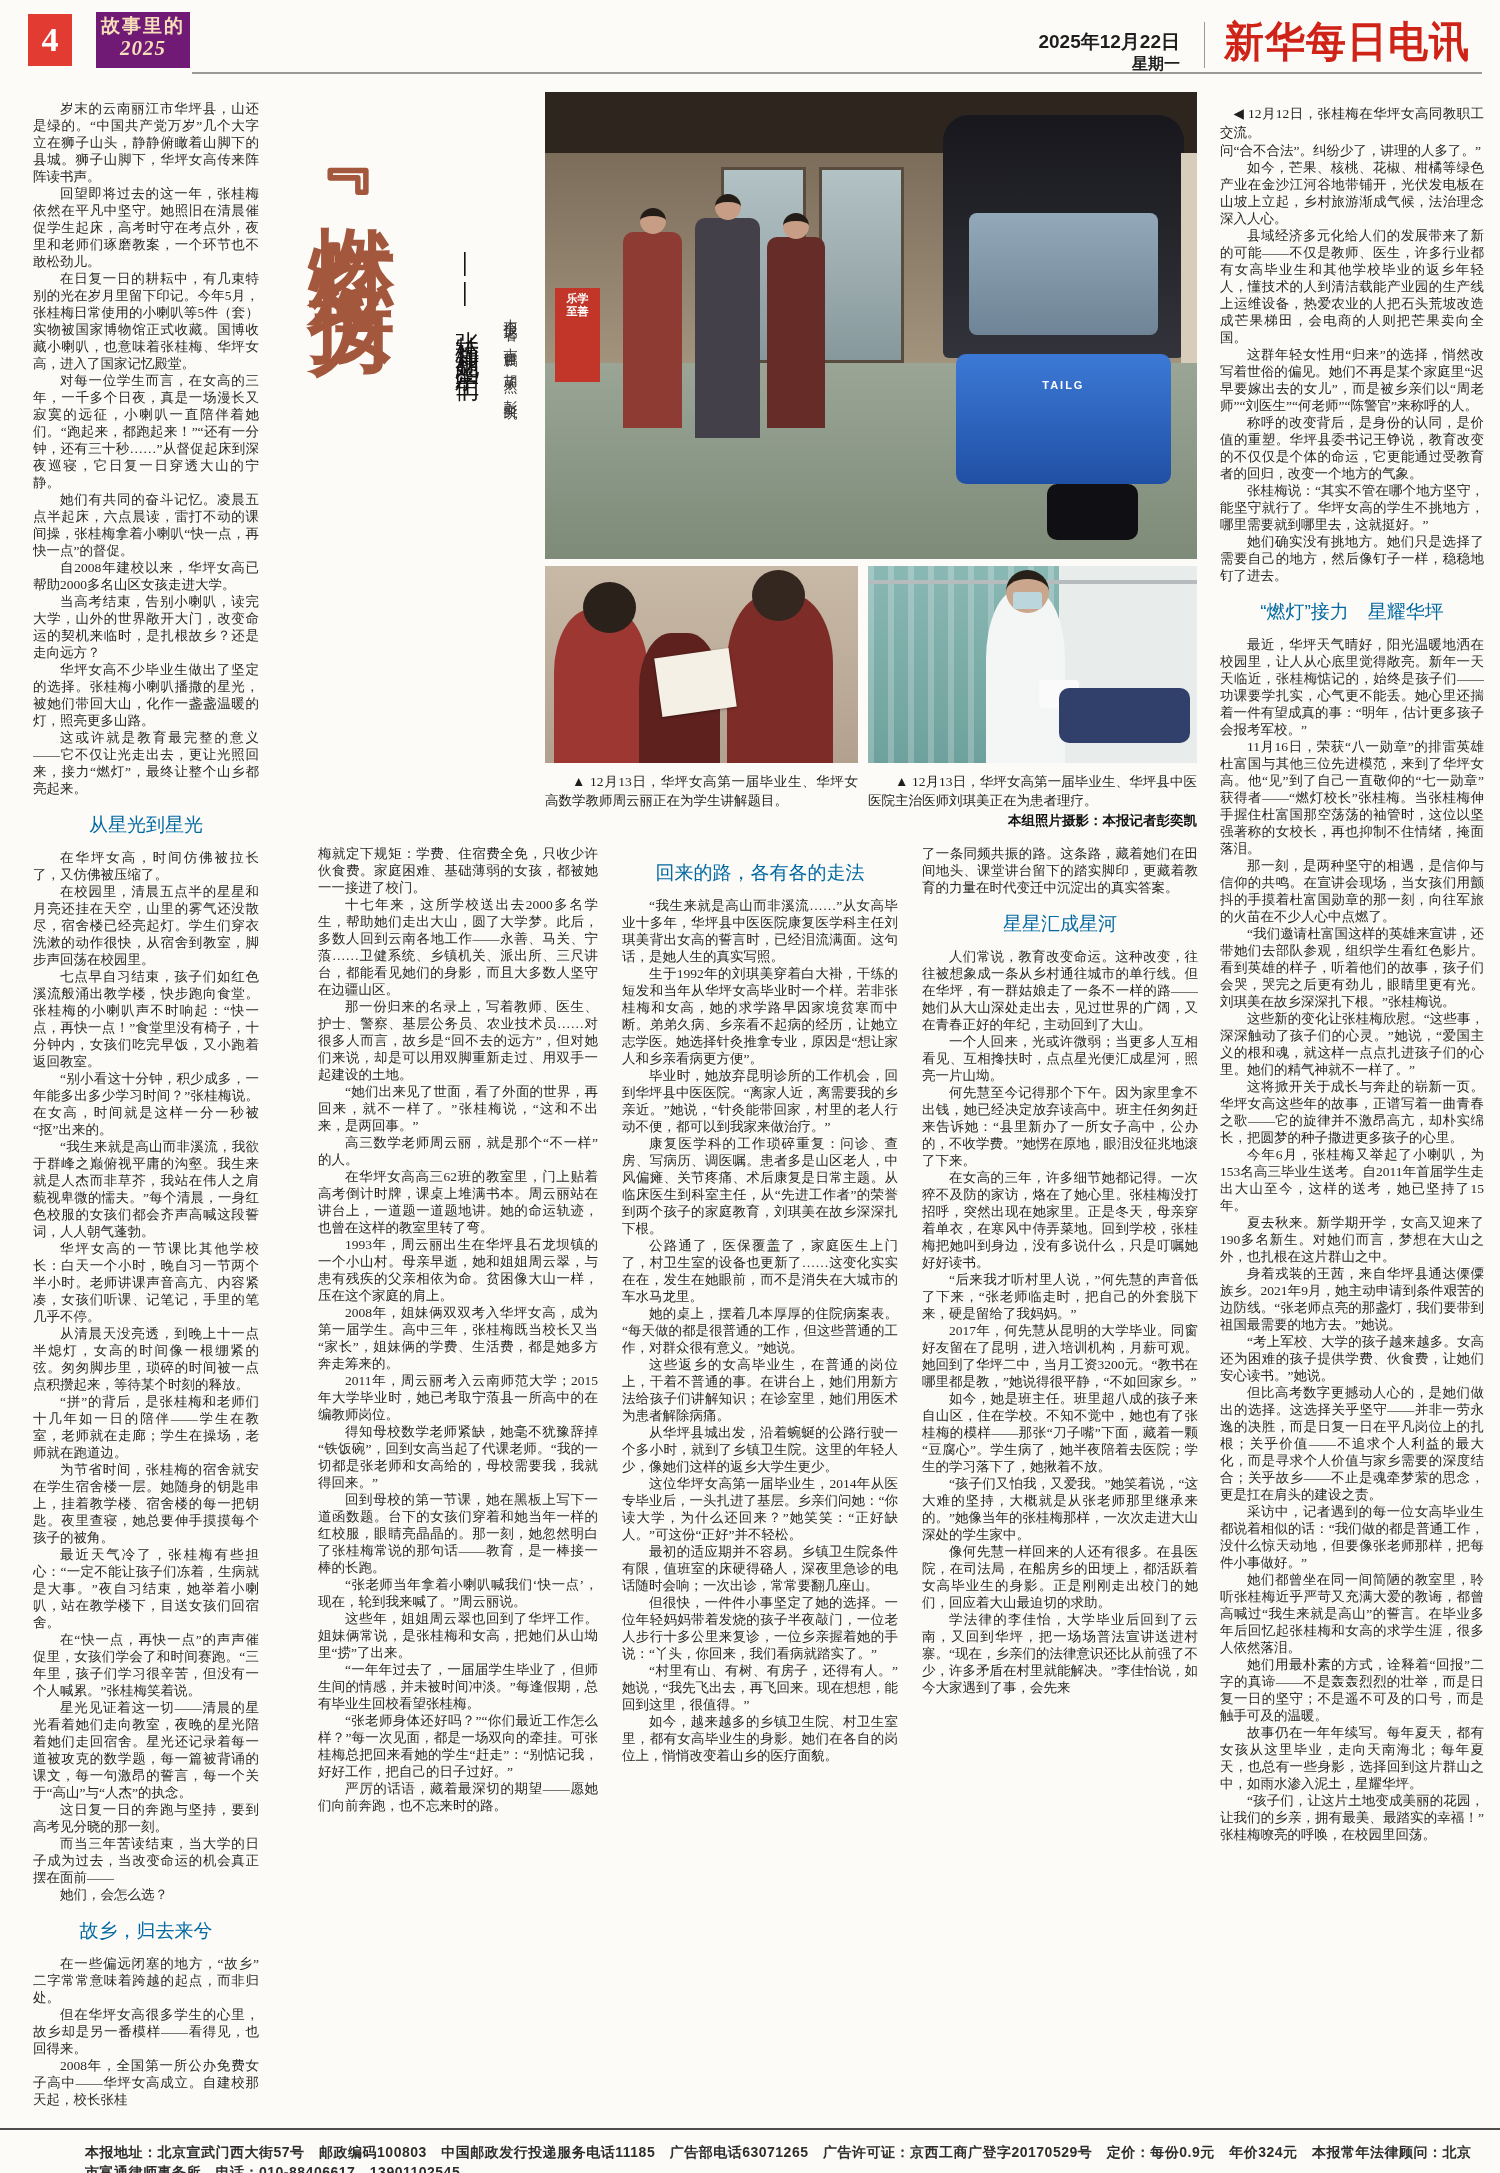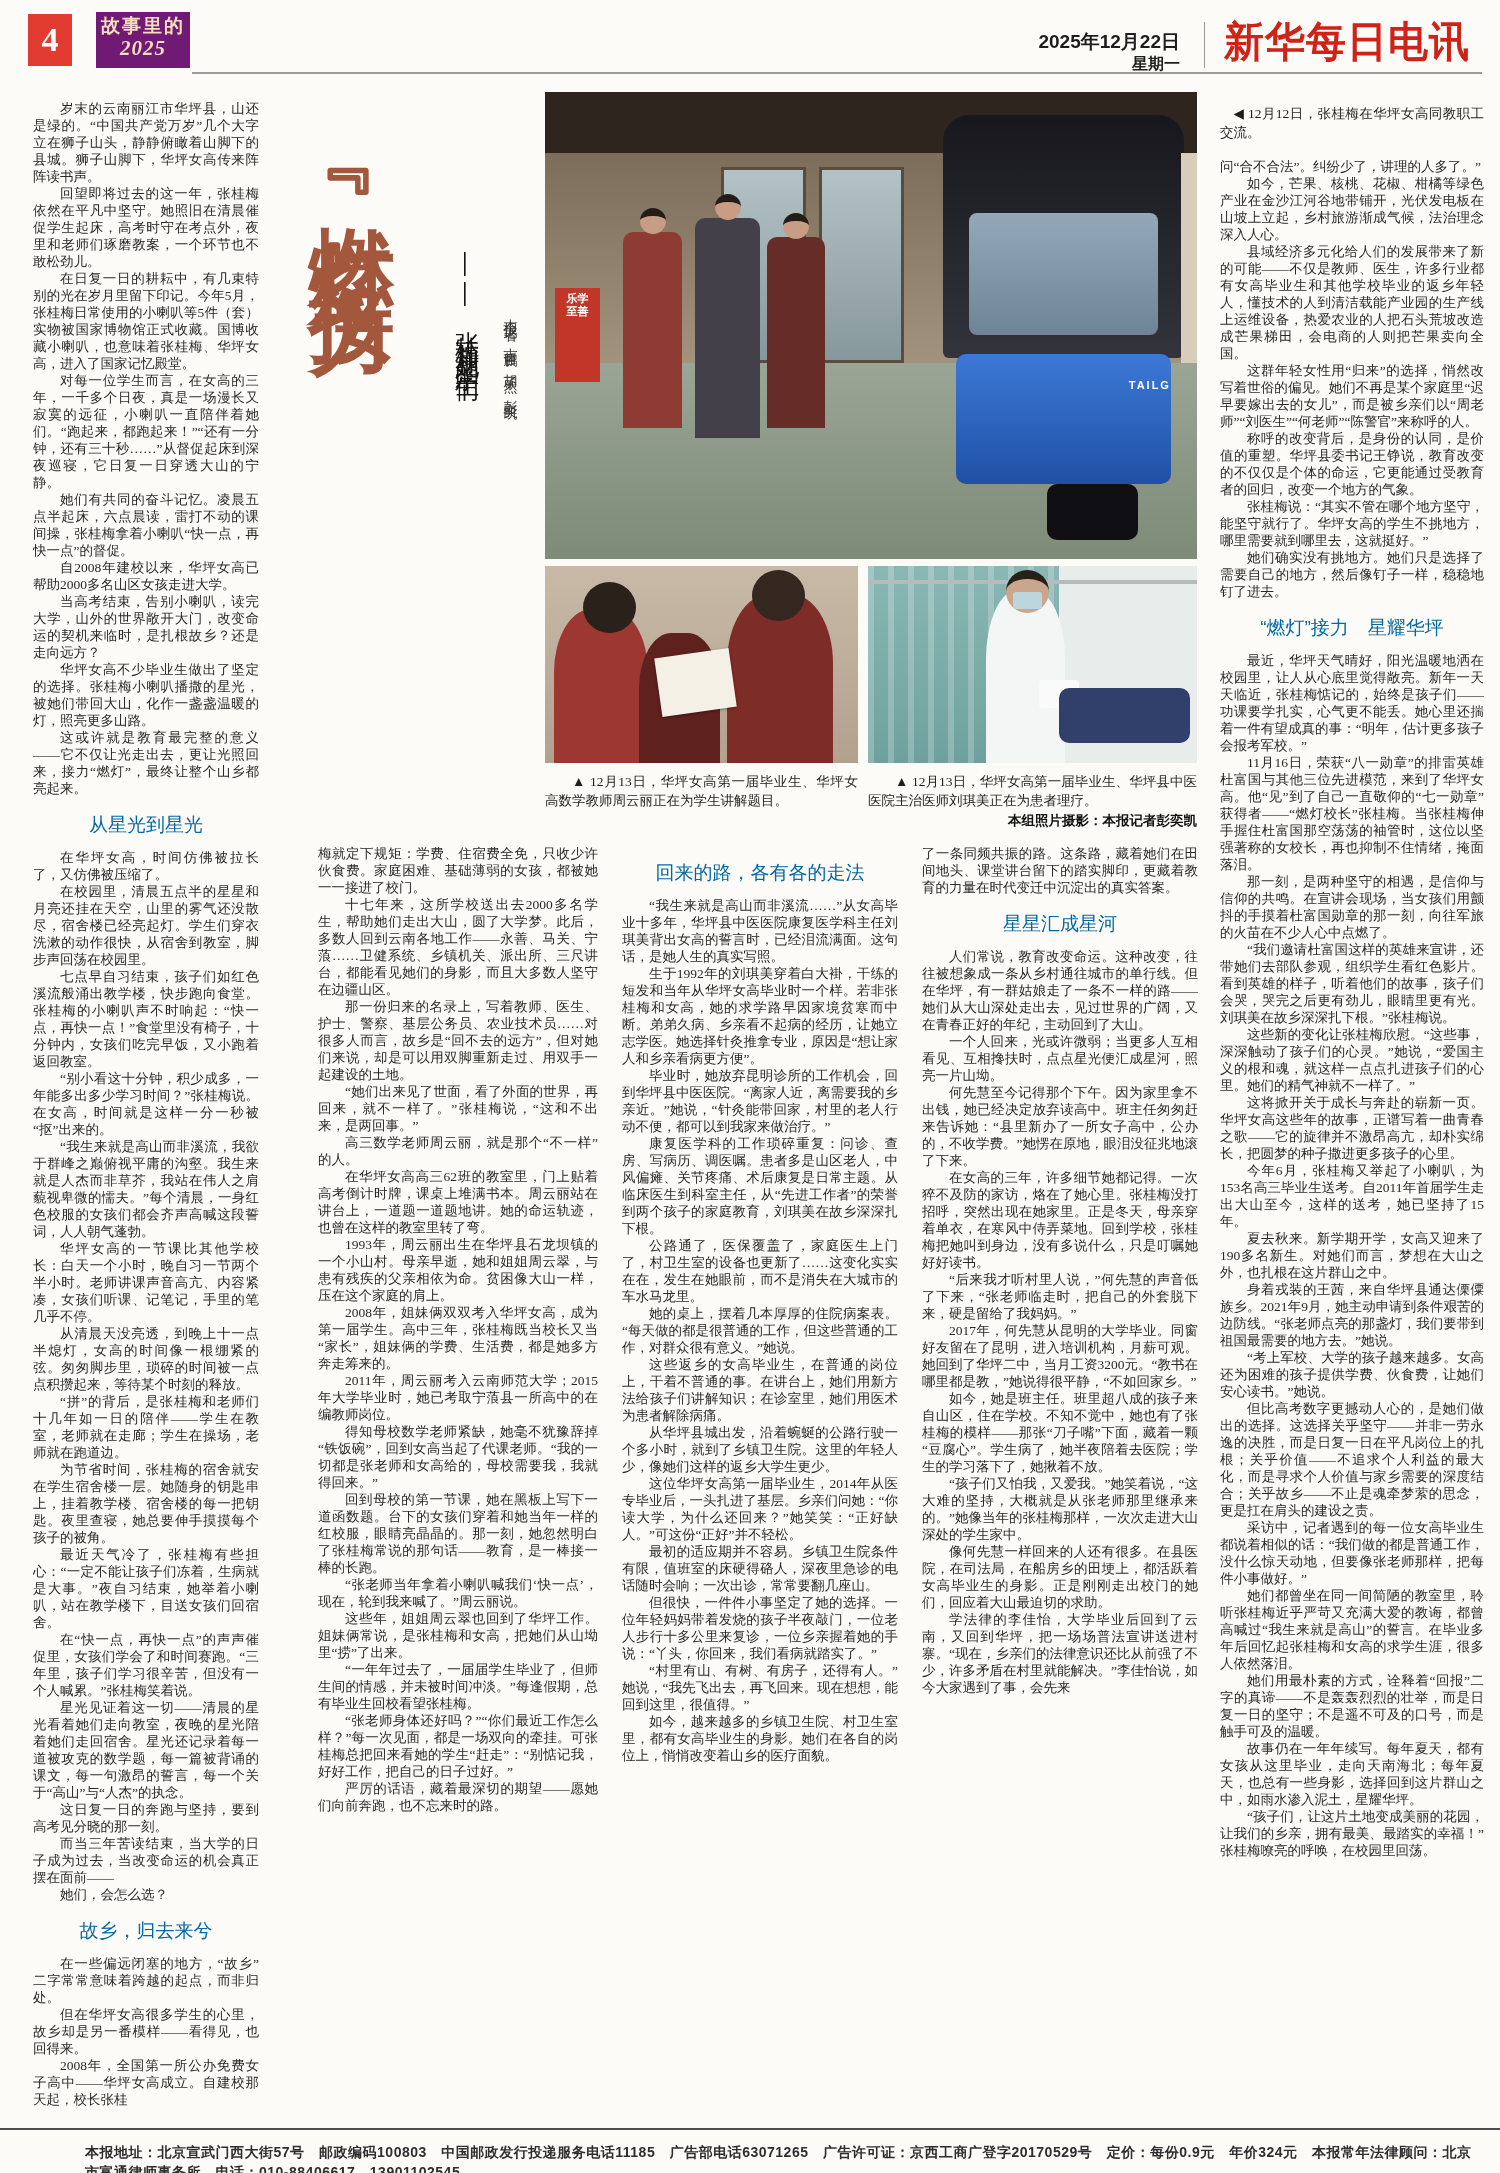--- a/index.html
+++ b/index.html
@@ -52,21 +52,21 @@
            font:700 11px/13px "Liberation Sans",sans-serif;text-align:center;padding-top:4px;box-sizing:border-box;}
   .pt-sign span{display:block;position:static;}
   .pt-person{border-radius:10px 10px 0 0;}
   .pt-person .head{left:50%;top:-24px;width:26px;height:26px;margin-left:-13px;border-radius:50%;background:#c79d85;border-top:8px solid #241c16;box-sizing:border-box;}
   .pt-p1{left:12%;top:30%;width:9%;height:42%;background:#8d3b33;}
   .pt-p2{left:23%;top:27%;width:10%;height:47%;background:#43404a;}
   .pt-p3{left:34%;top:31%;width:9%;height:41%;background:#662c28;}
   .pt-canopy{right:2%;top:5%;width:37%;height:52%;background:linear-gradient(180deg,#17171d,#33333b);border-radius:26px 26px 6px 6px;}
   .pt-shield{right:6%;top:26%;width:29%;height:26%;background:linear-gradient(180deg,#93a9b9,#6f8496);border-radius:8px;}
   .pt-tbody{right:4%;top:56%;width:33%;height:28%;background:linear-gradient(180deg,#3c79d6,#2050a5);border-radius:10px;
-            color:#fff;font:700 11px/1 "Liberation Sans",sans-serif;text-align:right;padding-top:26px;box-sizing:border-box;letter-spacing:2px;}
+            color:#fff;font:700 11px/1 "Liberation Sans",sans-serif;text-align:center;padding-top:26px;box-sizing:border-box;letter-spacing:2px;}
   .pt-wheel{right:9%;top:84%;width:14%;height:12%;background:#101014;border-radius:10px;}
   .pt-wallR{right:0;top:13%;width:2.5%;height:45%;background:#d8cdbb;}
 
   #photo-mid-left{left:545px;top:566px;width:313px;height:197px;background:linear-gradient(180deg,#c8b9a6,#b3a190);}
   .pm-fig1{left:3%;top:22%;width:30%;height:80%;background:#9c3732;border-radius:40% 40% 0 0;}
   .pm-fig2{left:58%;top:14%;width:34%;height:88%;background:#7e2c28;border-radius:40% 40% 0 0;}
   .pm-fig3{left:30%;top:34%;width:26%;height:70%;background:#5e211e;border-radius:40% 40% 0 0;}
   .pm-h1{left:12%;top:8%;width:17%;height:26%;background:#2a211b;border-radius:50%;}
   .pm-h2{left:66%;top:2%;width:17%;height:26%;background:#34271f;border-radius:50%;}
   .pm-paper{left:36%;top:44%;width:24%;height:30%;background:#f4f0e6;transform:rotate(-8deg);box-shadow:0 1px 3px rgba(0,0,0,.4);}
@@ -78,21 +78,21 @@
   .pr-nurse{left:36%;top:12%;width:24%;height:88%;background:#f3f6f5;border-radius:40% 40% 0 0;}
   .pr-nhead{left:42%;top:2%;width:13%;height:22%;background:#caa68c;border-radius:50%;border-top:9px solid #262019;box-sizing:border-box;}
   .pr-mask{left:44%;top:13%;width:9%;height:9%;background:#bcd6de;border-radius:3px;}
   .pr-patient{right:2%;top:62%;width:40%;height:28%;background:#31406b;border-radius:10px;}
   .pr-pillow{right:36%;top:58%;width:12%;height:14%;background:#fafafa;border-radius:4px;}
 
   .photo-caption{position:absolute;font-size:13.5px;line-height:19px;text-align:justify;color:#1f1f1f;}
   .photo-caption .cap{text-indent:2em;}
   .photo-credit{font:700 13.5px/19px "Liberation Sans","DejaVu Sans",sans-serif;text-align:right;color:#111;margin-top:1px;}
 
-  .side-caption{font-size:13.5px;line-height:19px;text-indent:1em;color:#1f1f1f;margin-bottom:16px;text-align:justify;}
+  .side-caption{font-size:13.5px;line-height:19px;text-indent:1em;color:#1f1f1f;margin-bottom:0;text-align:justify;}
 
   
   #footer{position:absolute;left:0;top:2128px;width:1500px;border-top:2px solid #4d4d4d;
           font:700 14px/20px "Liberation Sans","DejaVu Sans",sans-serif;color:#2e2e2e;
           padding:12px 20px 0 85px;box-sizing:border-box;letter-spacing:0.5px;}
 </style>
 </head>
 <body>
 
 <div id="page">

